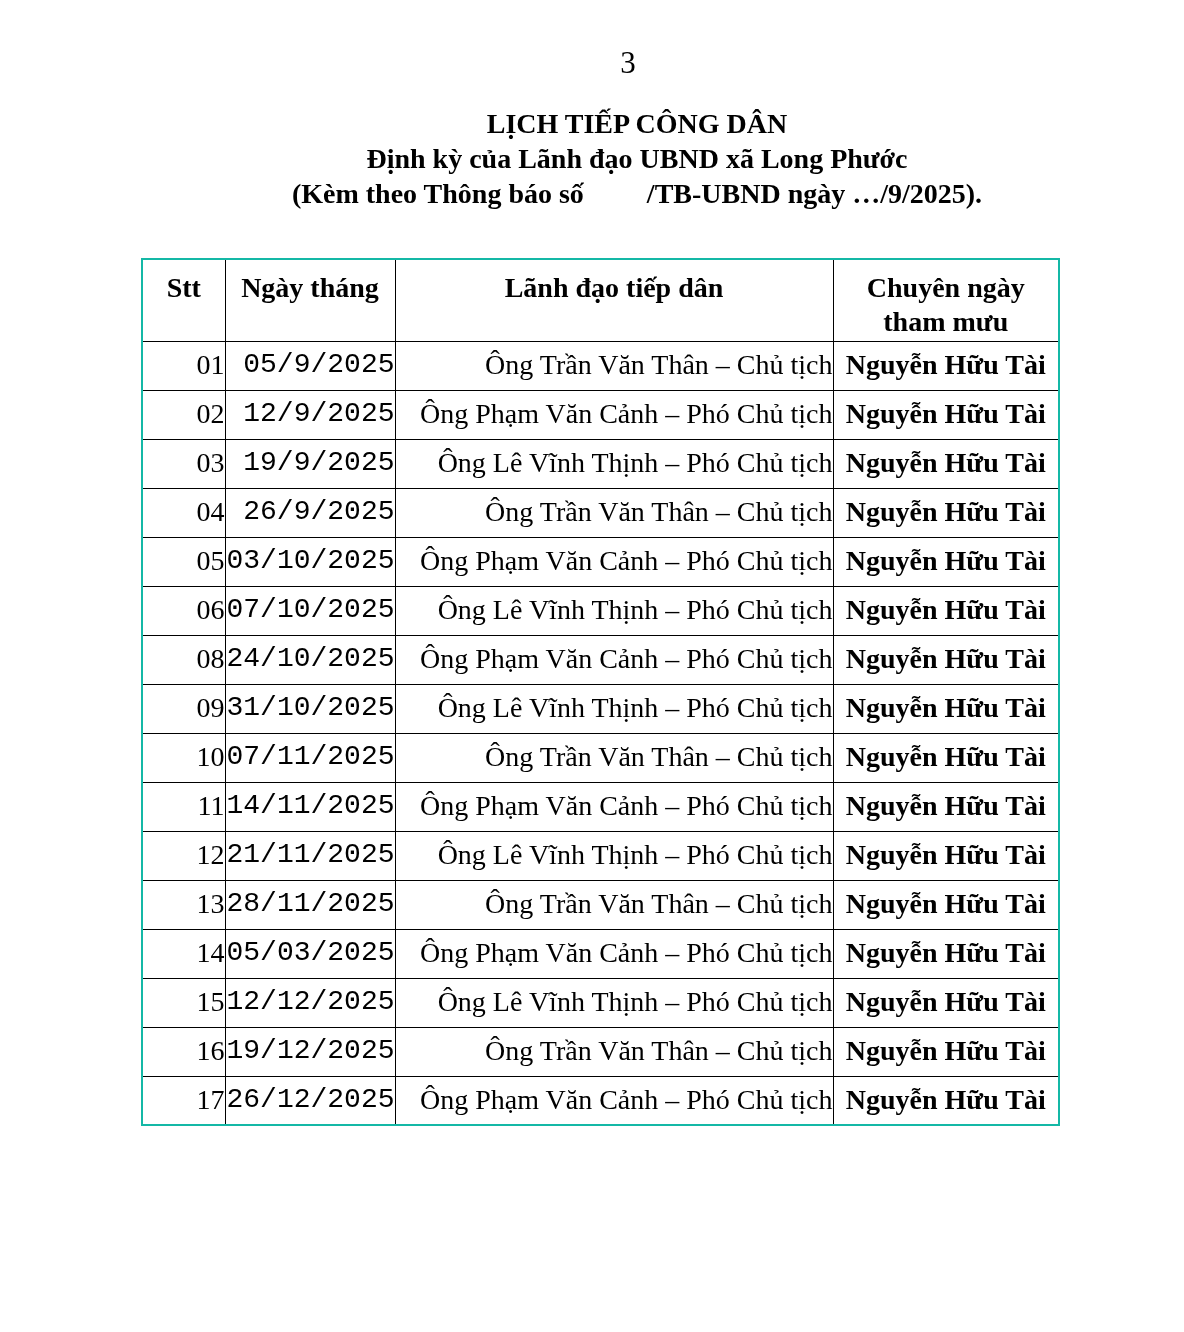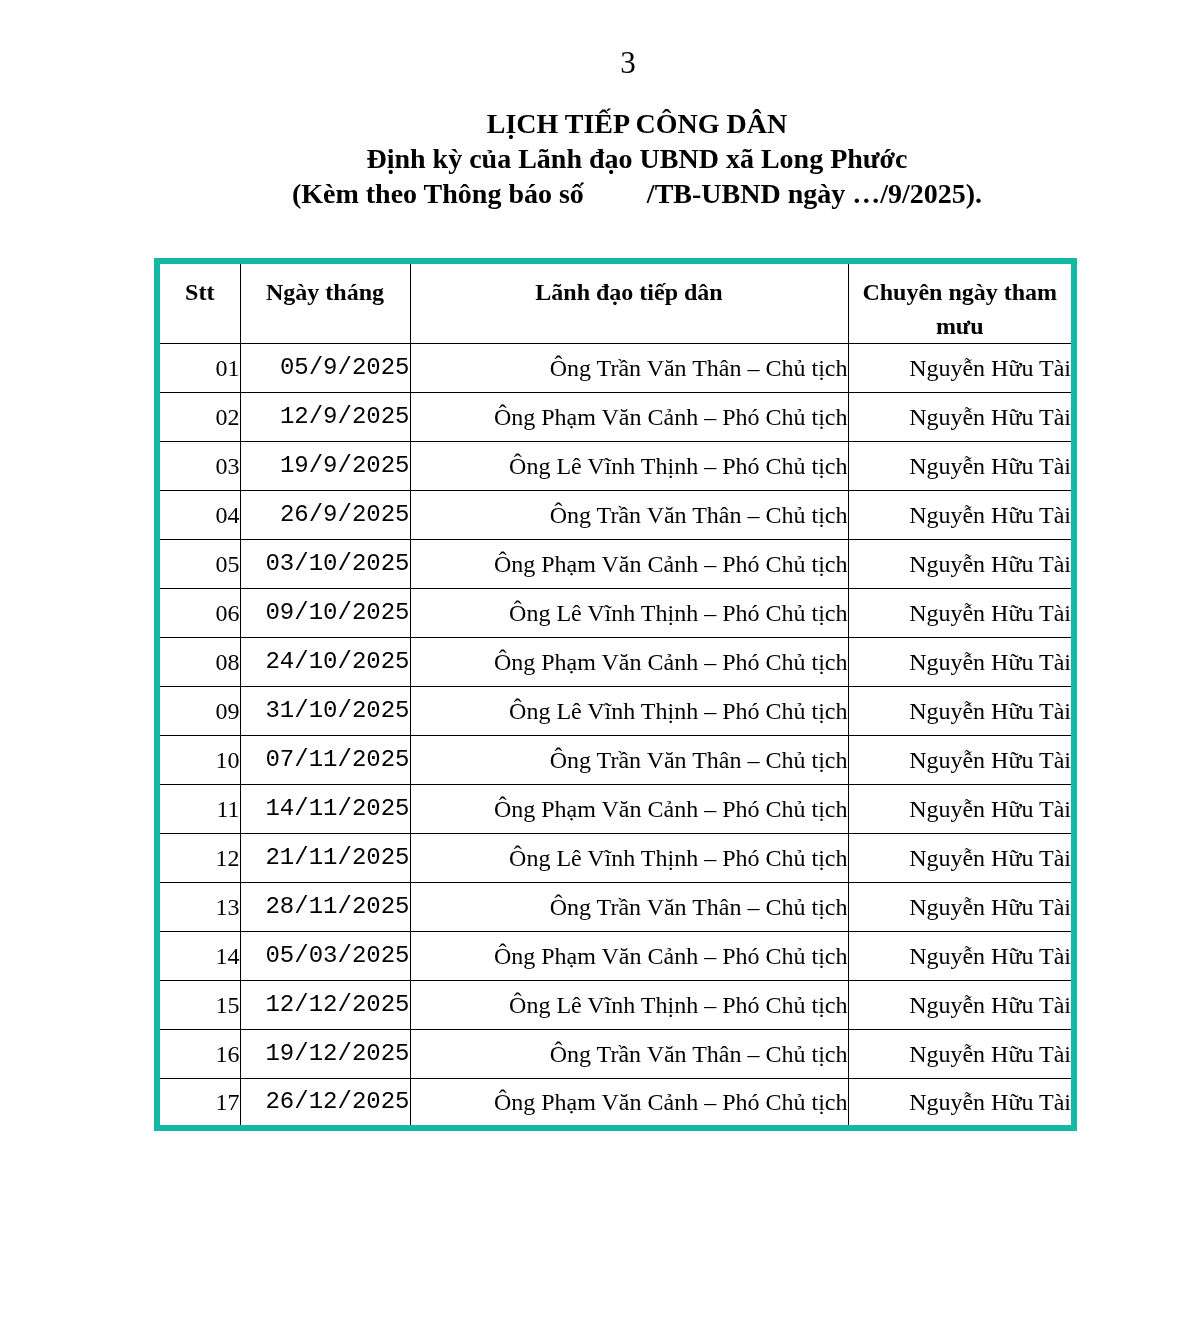--- a/index.html
+++ b/index.html
@@ -33,27 +33,27 @@
   .doc-header {
     top: 106px;
     font-size: 28px;
     font-weight: bold;
     line-height: 35px;
     white-space: nowrap;
     margin-left: 9px;
   }
   .schedule-table {
     position: absolute;
-    left: 154px;
+    left: 141px;
     top: 258px;
     width: 917px;
     border-collapse: collapse;
     table-layout: fixed;
-    font-size: 24px;
-    border: 6px solid #14b8a6;
+    font-size: 28px;
+    border: 2px solid #14b8a6;
   }
   .schedule-table th,
   .schedule-table td {
     border: 1px solid #000000;
     box-sizing: border-box;
     overflow: hidden;
   }
   .schedule-table th {
     font-weight: bold;
     vertical-align: top;
@@ -65,21 +65,21 @@
   .schedule-table td {
     height: 49px;
     vertical-align: middle;
     padding: 0;
     line-height: 1.1;
     white-space: nowrap;
   }
   .cell-stt     { text-align: right; }
   .cell-date    { text-align: right;  padding-right: 8px; font-family: Liberation Mono, monospace; }
   .cell-leader  { text-align: right;   padding-left: 10px; }
-  .cell-advisor { text-align: right; }
+  .cell-advisor { text-align: center; font-weight: bold; }
 </style>
 </head>
 <body>
 
 <div class="page">
 
   <div class="centered-block page-number">3</div>
 
   <div class="centered-block doc-header">
     <div class="doc-title-line">LỊCH TIẾP CÔNG DÂN</div>
@@ -128,21 +128,21 @@
     <td class="cell-advisor">Nguyễn Hữu Tài</td>
   </tr>
         <tr>
     <td class="cell-stt">05</td>
     <td class="cell-date">03/10/2025</td>
     <td class="cell-leader">Ông Phạm Văn Cảnh – Phó Chủ tịch</td>
     <td class="cell-advisor">Nguyễn Hữu Tài</td>
   </tr>
         <tr>
     <td class="cell-stt">06</td>
-    <td class="cell-date">09/10/2025</td>
+    <td class="cell-date">07/10/2025</td>
     <td class="cell-leader">Ông Lê Vĩnh Thịnh – Phó Chủ tịch</td>
     <td class="cell-advisor">Nguyễn Hữu Tài</td>
   </tr>
         <tr>
     <td class="cell-stt">08</td>
     <td class="cell-date">24/10/2025</td>
     <td class="cell-leader">Ông Phạm Văn Cảnh – Phó Chủ tịch</td>
     <td class="cell-advisor">Nguyễn Hữu Tài</td>
   </tr>
         <tr>

